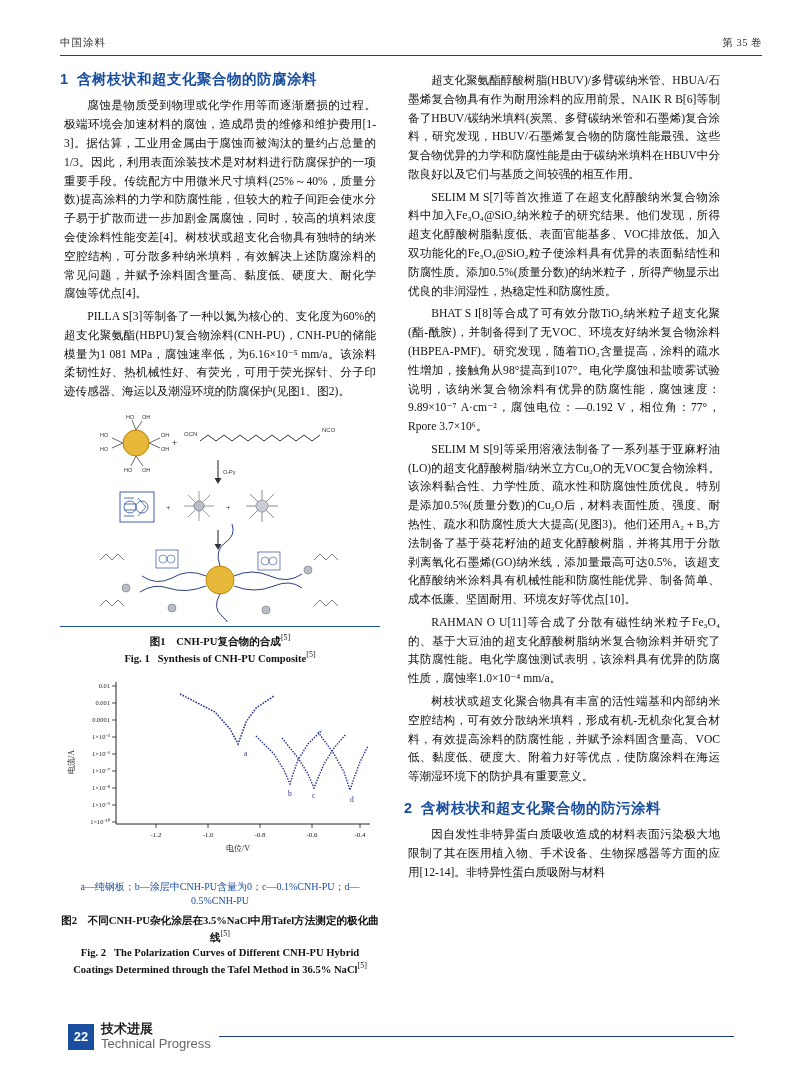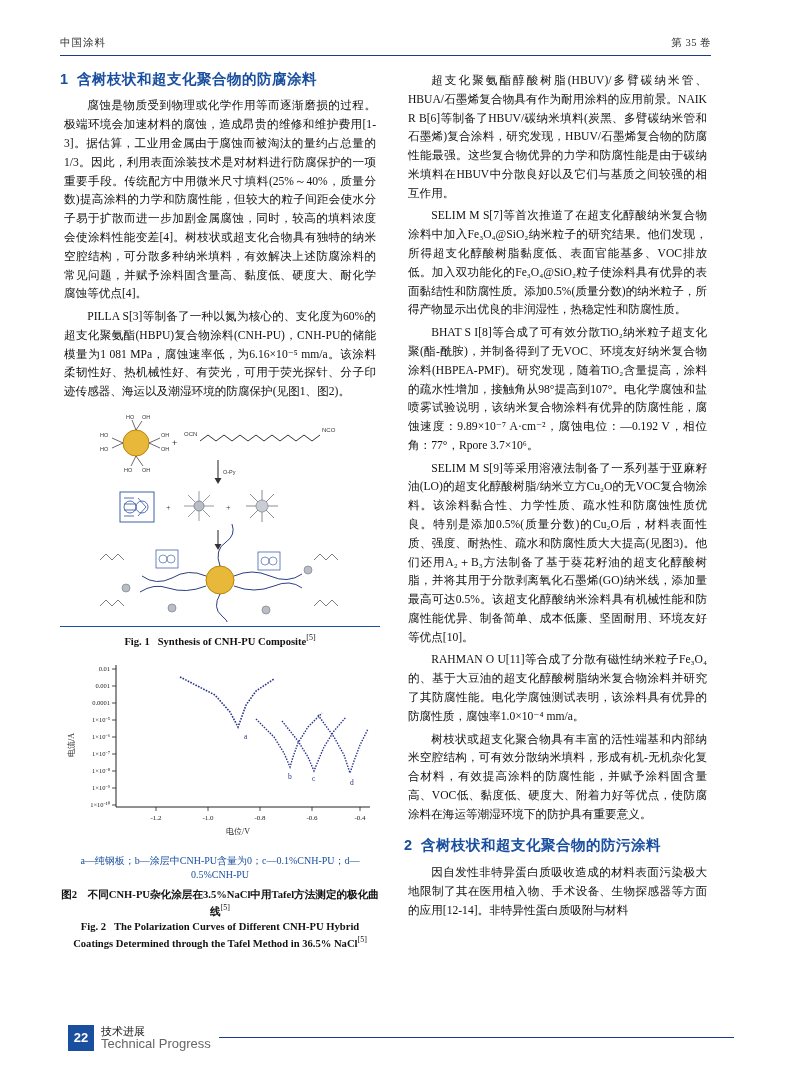--- a/index.html
+++ b/index.html
@@ -9,21 +9,21 @@
     font-family:"Liberation Serif","DejaVu Serif",serif;
     color:#111;
     position:relative;
     overflow:hidden;
   }
   .page{
     position:absolute;
     left:0;top:0;
     width:794px;height:1077px;
     box-sizing:border-box;
-    padding:36px 83px 30px 60px;
+    padding:36px 32px 30px 60px;
   }
   
   .header{
     display:flex;justify-content:space-between;align-items:flex-end;
     font-size:10.5px;color:#333;
     padding-bottom:5px;
   }
   .header .left{letter-spacing:1px;}
   .header .right{letter-spacing:0.5px;}
   .rule-top{
@@ -71,39 +71,39 @@
     line-height:1.45;
     margin-top:5px;
   }
   .cap .cn{font-weight:bold;}
   .cap .en{font-weight:bold;font-family:"Liberation Serif",serif;}
   .cap-note{
     color:#1a4fa0;
     font-size:10px;
     text-align:center;
     line-height:1.4;
-    margin-top:12px;
+    margin-top:21px;
   }
   svg{display:block;}
   
   .footer{
     position:absolute;
     left:68px;right:60px;bottom:26px;
     display:flex;align-items:center;
   }
   .footer .rule{
     flex:1;border-top:1px solid #1a3b8b;margin-left:8px;
   }
   .pagebadge{
     width:26px;height:26px;background:#1a4fa0;color:#fff;
     display:flex;align-items:center;justify-content:center;
     font-family:"Liberation Sans",sans-serif;font-size:13px;font-weight:bold;
   }
   .foot-txt{margin-left:7px;line-height:1.1;}
-  .foot-cn{font-size:11px;font-weight:normal;color:#222;font-family:"Liberation Sans",sans-serif;}
+  .foot-cn{font-size:13px;font-weight:bold;color:#222;font-family:"Liberation Sans",sans-serif;}
   .foot-en{font-size:13px;color:#666;font-family:"Liberation Sans",sans-serif;}
 </style>
 </head>
 <body>
 
 <div class="page">
 
   <div class="header">
     <div class="left">中国涂料</div>
     <div class="right">第 35 卷</div>
@@ -216,20 +216,25 @@
               </g>
               <g transform="translate(198,142)">
                 <rect x="0" y="0" width="22" height="18" fill="none" stroke="#2b4fa0" stroke-width="0.7"></rect>
                 <circle cx="7" cy="9" r="4" fill="none" stroke="#2b4fa0" stroke-width="0.6"></circle>
                 <circle cx="15" cy="9" r="4" fill="none" stroke="#2b4fa0" stroke-width="0.6"></circle>
               </g>
             </g>
           </svg>
         </div>
         <div class="cap">
+          <div>
+            <span class="cn">图1</span>
+            &nbsp;&nbsp;
+            <span class="cn">CNH-PU复合物的合成</span><sup>[5]</sup>
+          </div>
           <div>
             <span class="en">Fig. 1</span>
             &nbsp;
             <span class="en">Synthesis of CNH-PU Composite</span><sup>[5]</sup>
           </div>
         </div>
       </div>
 
       <div class="fig">
         <div>

